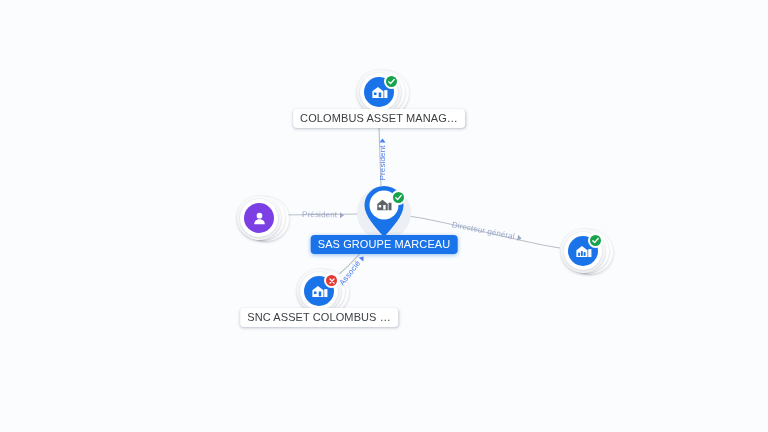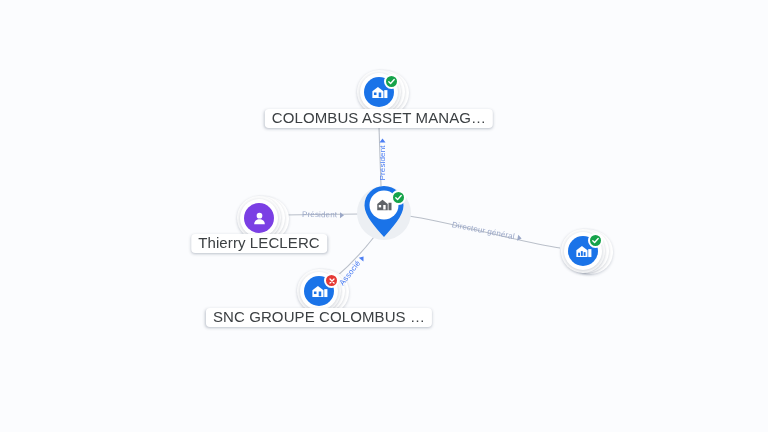--- a/index.html
+++ b/index.html
@@ -101,21 +101,21 @@
     background: #eceff3;
   }
 
   
   .label {
     position: absolute;
     transform: translateX(-50%);
     background: #ffffff;
     border-radius: 4px;
     padding: 3px 7px 4px 7px;
-    font-size: 15px;
+    font-size: 11px;
     line-height: 12px;
     color: #3c4043;
     white-space: nowrap;
     box-shadow: 0 1px 3px rgba(40,55,80,0.30);
     z-index: 6;
     letter-spacing: 0.1px;
   }
   .label.selected {
     background: #1a73e8;
     color: #ffffff;
@@ -215,37 +215,37 @@
           <rect x="18" y="9" width="4" height="10" fill="#5f6368"></rect>
         </svg>
       </div>
     </div>
     <div class="badge ok" style="left:7px; top:-22px;">
       <svg width="9" height="9" viewBox="0 0 12 12">
           <path d="M2.4 6.2 L4.8 8.6 L9.6 3.4" fill="none" stroke="#ffffff" stroke-width="1.8" stroke-linecap="round" stroke-linejoin="round"></path>
         </svg>
     </div>
   </div>
+  <div class="label selected" style="left:384px; top:235px;">SAS GROUPE MARCEAU</div>
 
   <div class="node" style="left:259px; top:218px;">
     <div class="stack">
       <i class="s3"></i>
         <i class="s2"></i>
         <i class="s1"></i>
     </div>
     <div class="disc">
       <div class="inner purple">
         <svg width="17" height="17" viewBox="0 0 24 24" fill="#ffffff">
           <circle cx="12" cy="8" r="4"></circle>
           <path d="M4.5 20 C4.5 15.6 7.9 13.2 12 13.2 C16.1 13.2 19.5 15.6 19.5 20 Z"></path>
         </svg>
       </div>
     </div>
   </div>
-  <div class="label" style="left:259px; top:234px;">Thierry LECLERC</div>
 
   <div class="node" style="left:319px; top:291px;">
     <div class="stack">
       <i class="s3"></i>
         <i class="s2"></i>
         <i class="s1"></i>
     </div>
     <div class="disc">
       <div class="inner blue">
         <svg width="19" height="19" viewBox="0 0 24 24" fill="#ffffff">
@@ -255,21 +255,21 @@
           <rect x="18" y="9" width="4" height="10" fill="#ffffff"></rect>
         </svg>
       </div>
     </div>
     <div class="badge err">
       <svg width="8" height="8" viewBox="0 0 12 12">
           <path d="M3 3 L9 9 M9 3 L3 9" stroke="#ffffff" stroke-width="1.9" stroke-linecap="round"></path>
         </svg>
     </div>
   </div>
-  <div class="label" style="left:319px; top:308px;">SNC GROUPE COLOMBUS …</div>
+  <div class="label" style="left:319px; top:308px;">SNC ASSET COLOMBUS …</div>
 
   <div class="node" style="left:583px; top:251px;">
     <div class="stack">
       <i class="s3"></i>
         <i class="s2"></i>
         <i class="s1"></i>
     </div>
     <div class="disc">
       <div class="inner blue">
         <svg width="19" height="19" viewBox="0 0 24 24">

